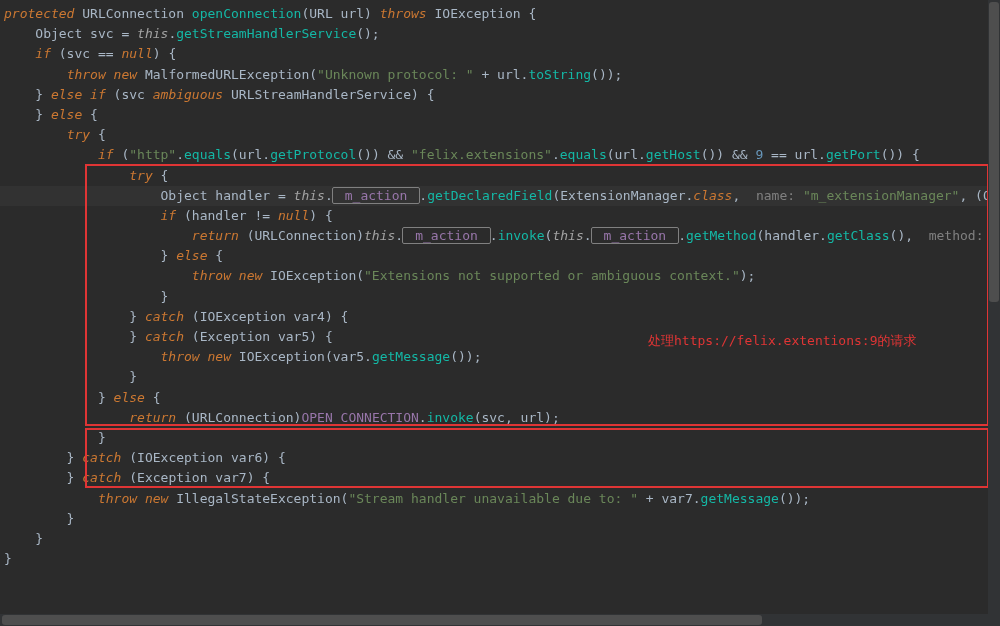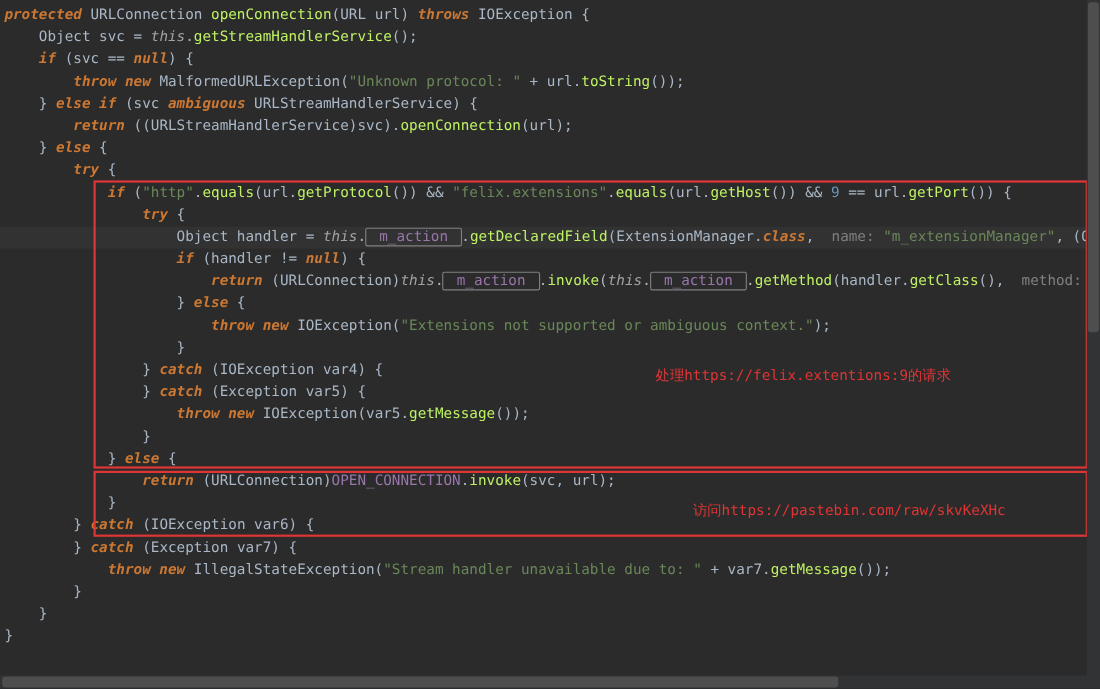--- a/index.html
+++ b/index.html
@@ -25,22 +25,22 @@
   .line {
     white-space: pre;
     line-height: 20.2px;
     height: 20.2px;
     padding-left: 4px;
   }
   .line.cur {
     background: #323232;
   }
   
-  .kw    { color: #cc7832; font-style: italic; font-weight: bold; }
-  .fn    { color: #bef264; }
+  .kw    { color: #cc7832; font-style: italic; }
+  .fn    { color: #14b8a6; }
   .str   { color: #6a8759; }                     
   .num   { color: #6897bb; }                     
   .param { color: #808080; }                     
   .field { color: #9876aa; }
   .this  { color: #a3a3a3; font-style: italic; }
 
   
   .boxed {
     border: 1px solid #808080;
     border-radius: 2px;
@@ -109,21 +109,20 @@
     <div class="line"><span class="kw">protected</span><span> URLConnection </span><span class="fn">openConnection</span><span>(URL url) </span><span class="kw">throws</span><span> IOException {</span></div>
 
     <div class="line"><span>    Object svc = </span><span class="this">this</span><span>.</span><span class="fn">getStreamHandlerService</span><span>();</span></div>
 
     <div class="line"><span>    </span><span class="kw">if</span><span> (svc == </span><span class="kw">null</span><span>) {</span></div>
 
     <div class="line"><span>        </span><span class="kw">throw new</span><span> MalformedURLException(</span><span class="str">"Unknown protocol: "</span><span> + url.</span><span class="fn">toString</span><span>());</span></div>
 
     <div class="line"><span>    } </span><span class="kw">else if</span><span> (svc </span><span class="kw">ambiguous</span><span> URLStreamHandlerService) {</span></div>
 
-    <div class="line"><span>        </span><span class="kw">return</span><span> ((URLStreamHandlerService)svc).</span><span class="fn">openConnection</span><span>(url);</span></div>
 
     <div class="line"><span>    } </span><span class="kw">else</span><span> {</span></div>
 
     <div class="line"><span>        </span><span class="kw">try</span><span> {</span></div>
 
     <div class="line"><span>            </span><span class="kw">if</span><span> (</span><span class="str">"http"</span><span>.</span><span class="fn">equals</span><span>(url.</span><span class="fn">getProtocol</span><span>()) &amp;&amp; </span><span class="str">"felix.extensions"</span><span>.</span><span class="fn">equals</span><span>(url.</span><span class="fn">getHost</span><span>()) &amp;&amp; </span><span class="num">9</span><span> == url.</span><span class="fn">getPort</span><span>()) {</span></div>
 
     <div class="line"><span>                </span><span class="kw">try</span><span> {</span></div>
 
     <div class="line cur"><span>                    Object handler = </span><span class="this">this</span><span>.</span><span class="field boxed">m_action</span><span>.</span><span class="fn">getDeclaredField</span><span>(ExtensionManager.</span><span class="kw">class</span><span>,  </span><span class="param">name:</span><span> </span><span class="str">"m_extensionManager"</span><span>, (Object)</span></div>
@@ -164,22 +163,21 @@
 
     <div class="line"><span>    }</span></div>
 
     <div class="line"><span>}</span></div>
 
   </div>
 
   <div class="hl-box" style="left:85px; top:164px; width:904px; height:262px;"></div>
   <div class="hl-box" style="left:85px; top:428px; width:904px; height:60px;"></div>
 
-  <div class="annot" style="left:596px; top:332px;">处理https://felix.extentions:9的请求</div>
-  <div class="annot" style="left:630px; top:455px;">访问https://pastebin.com/raw/skvKeXHc</div>
+  <div class="annot" style="left:648px; top:332px;">处理https://felix.extentions:9的请求</div>
 
   <div class="scrollbar-v">
     <div class="scroll-thumb-v"></div>
   </div>
   <div class="scrollbar-h">
     <div class="scroll-thumb-h"></div>
   </div>
 
 </div>
 

